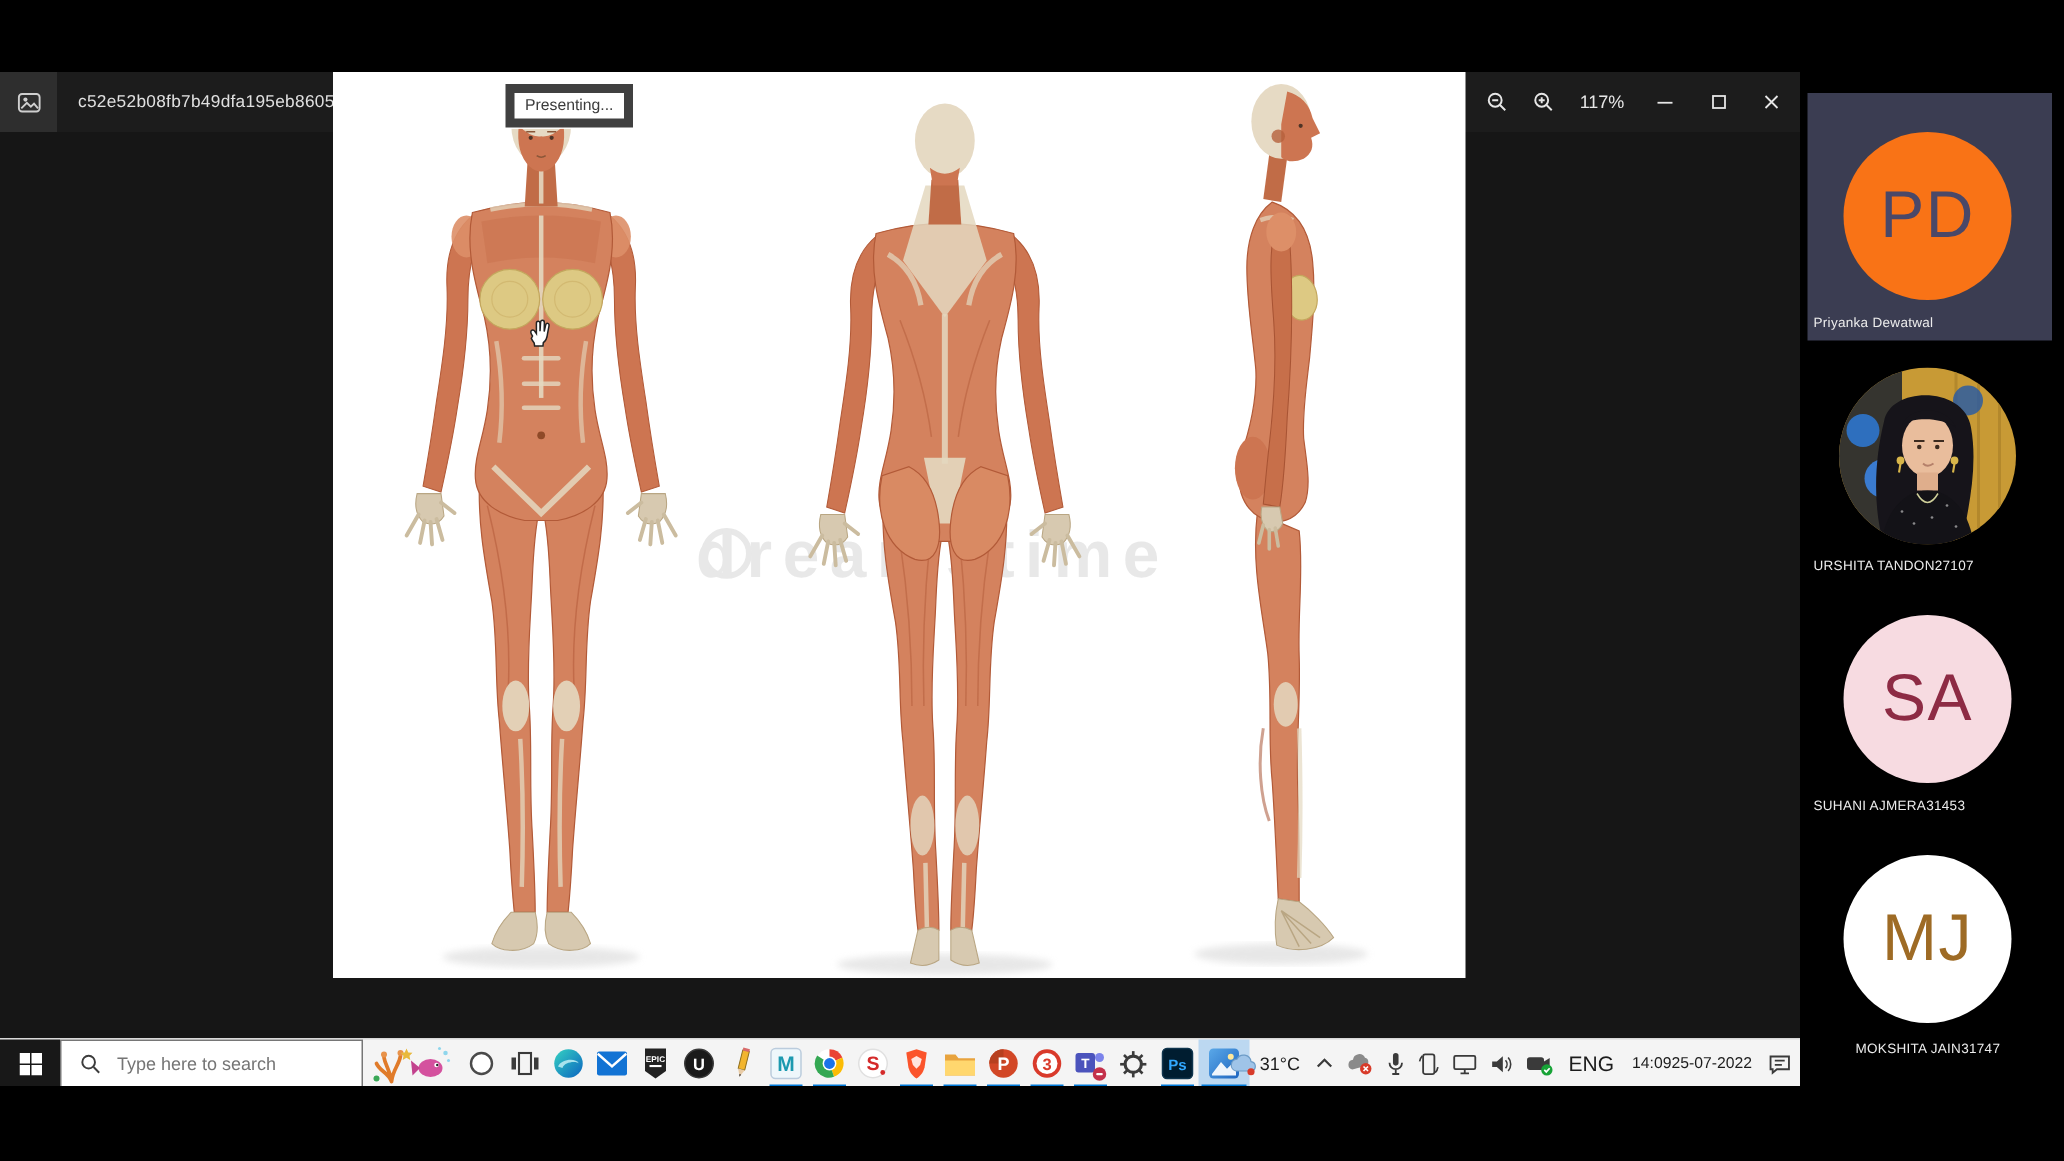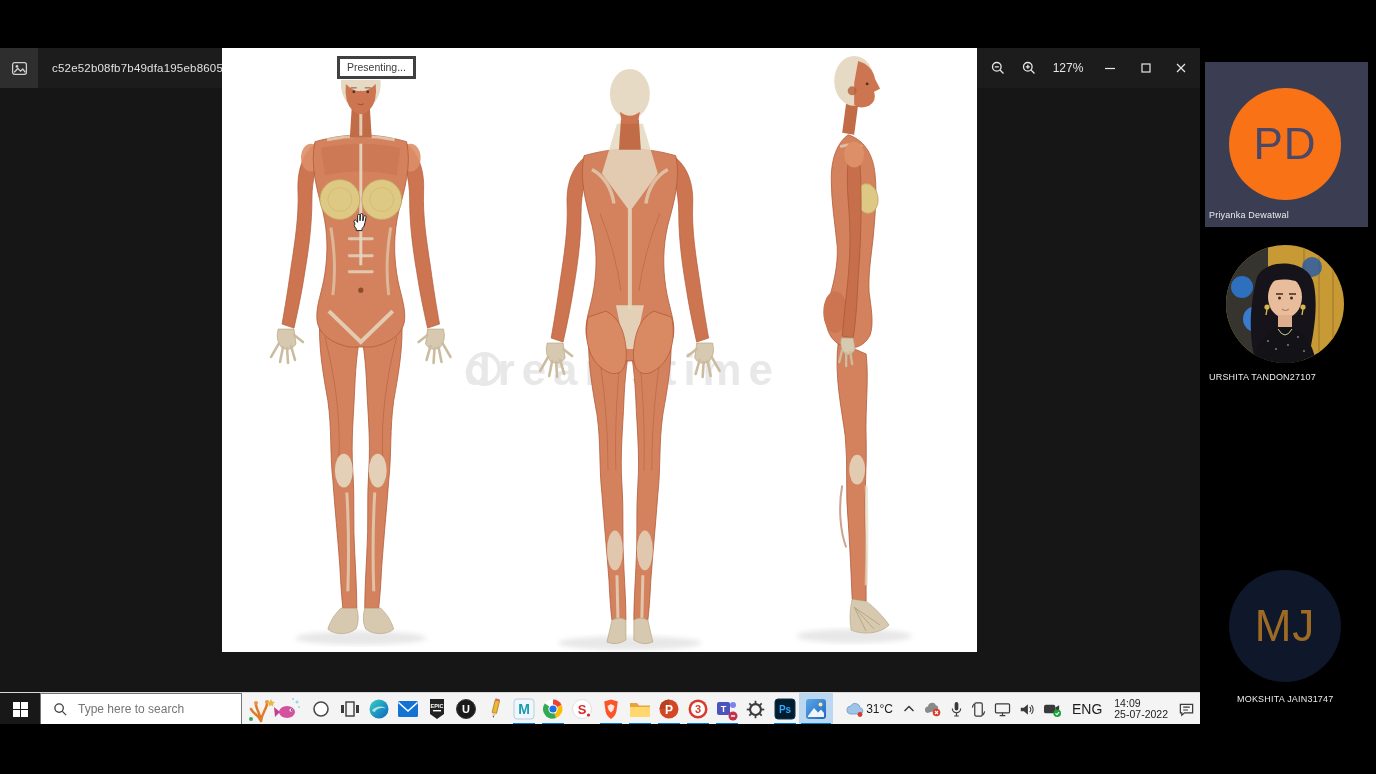--- a/index.html
+++ b/index.html
@@ -9,21 +9,21 @@
   #photos-window{position:absolute;left:0;top:48px;width:1200px;height:644px;background:#171717;}
   #titlebar{position:absolute;left:0;top:0;width:1200px;height:40px;background:#1c1c1c;}
   #app-tab{position:absolute;left:0;top:0;width:38px;height:40px;background:#2e2e2e;display:flex;align-items:center;justify-content:center;}
   #filename{position:absolute;left:52px;top:0;height:40px;display:flex;align-items:center;color:#e0e0e0;font-size:11.5px;letter-spacing:.2px;}
   .tbtn{position:absolute;top:0;width:31px;height:40px;display:flex;align-items:center;justify-content:center;cursor:default;}
   .tbtn svg{display:block;}
   #zoom-level{position:absolute;left:1046px;top:0;width:44px;height:40px;display:flex;align-items:center;justify-content:center;color:#e6e6e6;font-size:12px;}
   .winbtn{position:absolute;top:0;width:34px;height:40px;display:flex;align-items:center;justify-content:center;color:#e6e6e6;}
   #canvas{position:absolute;left:0;top:40px;width:1200px;height:604px;background:#161616;}
   #photo{position:absolute;left:222px;top:48px;width:755px;height:604px;background:#fff;overflow:hidden;}
-  #presenting{position:absolute;left:115px;top:8px;background:#fff;border:3px solid #404040;box-shadow:0 0 0 1px rgba(255,255,255,.9);
+  #presenting{position:absolute;left:115px;top:8px;background:#fff;border:6px solid #404040;box-shadow:0 0 0 1px rgba(255,255,255,.9);
               padding:2px 7px 3px 7px;font-size:10.5px;color:#3c3c3c;}
   #hand-cursor{position:absolute;left:128px;top:164px;}
   
   #sidebar{position:absolute;left:1200px;top:0;width:176px;height:774px;background:#000;}
   .tile{position:absolute;left:5px;width:163px;}
   .avatar-initials{border-radius:50%;display:flex;align-items:center;justify-content:center;
                    font-size:44px;font-weight:400;letter-spacing:1px;}
   .pname{position:absolute;left:4px;font-size:9px;color:#ececec;letter-spacing:.2px;white-space:nowrap;}
   
   #taskbar{position:absolute;left:0;top:692px;width:1200px;height:32px;background:#f4f4f4;border-top:1px solid #d8d8d8;box-sizing:border-box;}
@@ -32,21 +32,21 @@
   #search-box input{border:none;outline:none;width:150px;font-size:12px;color:#7f1d1d;background:transparent;font-family:inherit;}
   #search-highlight{position:absolute;left:244px;top:0;width:60px;height:32px;display:flex;align-items:center;justify-content:center;}
   #icon-row{position:absolute;left:306px;top:0;height:32px;display:flex;align-items:center;}
   .tbi{position:relative;width:29px;height:32px;display:flex;align-items:center;justify-content:center;}
   .tbi.active{background:#bcd8f1;width:34px;}
   .ind{position:absolute;bottom:0;left:50%;transform:translateX(-50%);width:22px;height:2.5px;background:#0078d7;}
   #tray{position:absolute;right:2px;top:0;height:32px;display:flex;align-items:center;gap:2px;}
   .trayi{height:32px;display:flex;align-items:center;justify-content:center;padding:0 3px;}
   #tray-temp{font-size:12px;color:#1c1c1c;margin-right:2px;}
   #tray-lang{font-size:14px;color:#1c1c1c;padding:0 5px;}
-  #tray-clock{display:flex;flex-direction:column;align-items:flex-start;justify-content:center;font-size:10.5px;color:#1c1c1c;line-height:11px;padding:0 5px;}
+  #tray-clock{display:flex;align-items:flex-start;justify-content:center;font-size:10.5px;color:#1c1c1c;line-height:11px;padding:0 5px;}
   .strip{position:absolute;left:0;width:1376px;background:#000;}
 </style>
 </head>
 <body>
 
 <div id="root">
 
   <div class="strip" style="top:0;height:48px;"></div>
 
   <div id="photos-window">
@@ -107,21 +107,21 @@
             <circle cx="6.8" cy="6.8" r="4.3" fill="none" stroke="#e6e6e6" stroke-width="1.3"></circle>
             <path d="M10 10 L13.5 13.5 M4.8 6.8 H8.8" stroke="#e6e6e6" stroke-width="1.3"></path>
           </svg>
       </div>
       <div class="tbtn" style="left:1013px;">
         <svg width="16" height="16" viewBox="0 0 16 16">
             <circle cx="6.8" cy="6.8" r="4.3" fill="none" stroke="#e6e6e6" stroke-width="1.3"></circle>
             <path d="M10 10 L13.5 13.5 M4.8 6.8 H8.8 M6.8 4.8 V8.8" stroke="#e6e6e6" stroke-width="1.3"></path>
           </svg>
       </div>
-      <div id="zoom-level">127%</div>
+      <div id="zoom-level">117%</div>
 
       <div class="winbtn" style="left:1093px;">
         <svg width="12" height="12" viewBox="0 0 12 12">
             <path d="M1 6.5 H11" stroke="#e6e6e6" stroke-width="1.2"></path>
           </svg>
       </div>
       <div class="winbtn" style="left:1129px;">
         <svg width="12" height="12" viewBox="0 0 12 12">
             <rect x="2" y="2" width="8" height="8" fill="none" stroke="#e6e6e6" stroke-width="1.2"></rect>
           </svg>
@@ -340,23 +340,29 @@
               <circle cx="50" cy="104" r=".9"></circle>
               <circle cx="62" cy="100" r=".9"></circle>
               <circle cx="72" cy="92" r=".9"></circle>
               <circle cx="78" cy="106" r=".9"></circle>
             </g>
         </g>
       </svg>
       <div class="pname" style="top:140px;">URSHITA  TANDON27107</div>
     </div>
 
+    <div class="tile" style="top: 395px; height: 154px; background: rgb(0, 0, 0);">
+      <div class="avatar-initials" style="position: absolute; left: 24px; top: 15px; width: 112px; height: 112px; background: rgb(247, 219, 225); color: rgb(141, 43, 68);">
+        <span>SA</span>
+      </div>
+      <div class="pname" style="top:137px;">SUHANI AJMERA31453</div>
+    </div>
 
     <div class="tile" style="top: 556px; height: 155px; background: rgb(0, 0, 0);">
-      <div class="avatar-initials" style="position: absolute; left: 24px; top: 14px; width: 112px; height: 112px; background: #0f172a; color: rgb(158, 107, 37);">
+      <div class="avatar-initials" style="position: absolute; left: 24px; top: 14px; width: 112px; height: 112px; background: #ffffff; color: rgb(158, 107, 37);">
         <span>MJ</span>
       </div>
       <div class="pname" style="top:138px;padding-left:28px;">MOKSHITA JAIN31747</div>
     </div>
   </div>
 
   <div id="taskbar">
     <div id="start-btn">
       <svg width="15" height="15" viewBox="0 0 15 15">
         <rect x="0" y="0" width="7" height="7" fill="#fff"></rect>

